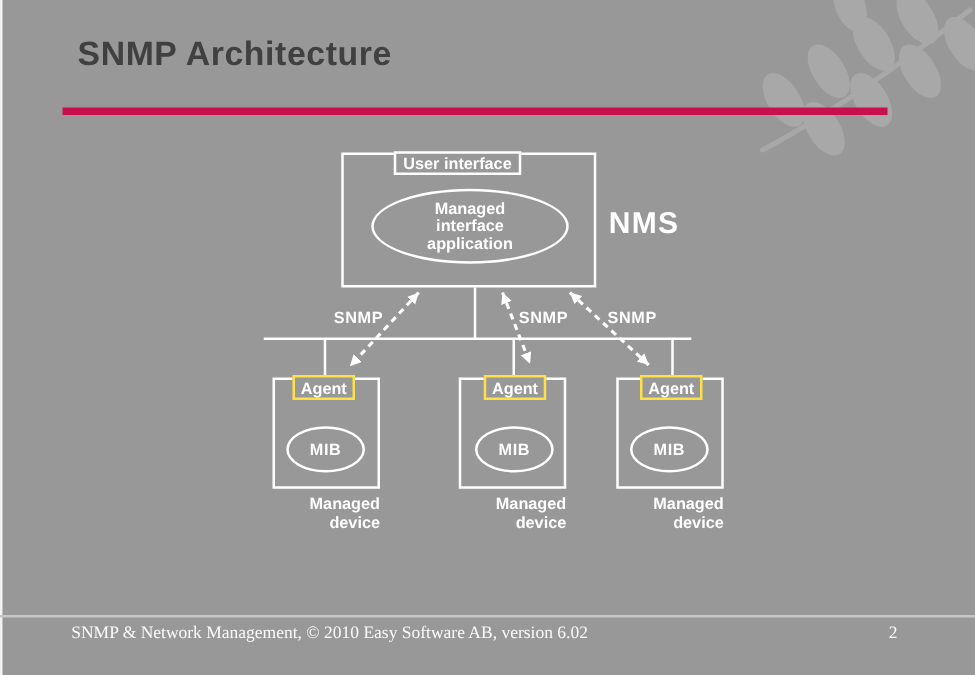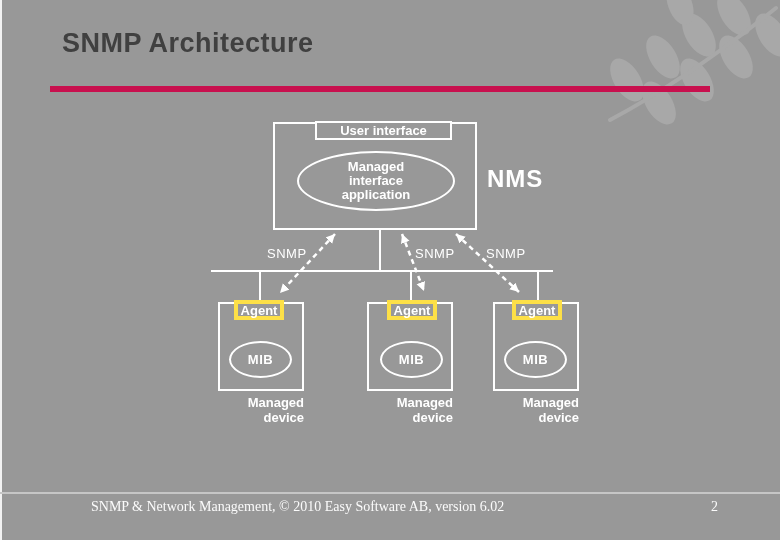--- a/index.html
+++ b/index.html
@@ -10,63 +10,63 @@
   }
   .left-edge { position:absolute; left:0; top:0; width:2px; height:540px; background:#f2f2f2; }
   .leaves { position:absolute; top:0; right:0; }
 
   .title { position:absolute; left:62px; top:28px; margin:0; font-size:27px; font-weight:bold; color:#404040; letter-spacing:0.5px; }
   .accent-line { position:absolute; left:50px; top:86px; width:660px; height:6px; background:#C8104E; }
 
   
   .box { position:absolute; box-sizing:border-box; border:2px solid #fff; }
   .nms-box { left:273px; top:122px; width:204px; height:108px; }
-  .ui-box { left:315px; top:121px; width:137px; height:19px; background:#989898;
+  .ui-box { left:315px; top:121px; width:102px; height:19px; background:#989898;
             display:flex; align-items:center; justify-content:center;
             font-size:13px; font-weight:bold; }
   .app-ellipse { position:absolute; left:297px; top:151px; width:158px; height:60px;
                  box-sizing:border-box; border:2px solid #fff; border-radius:50%;
                  display:flex; flex-direction:column; align-items:center; justify-content:center;
                  font-size:13px; font-weight:bold; line-height:14px; text-align:center; }
   .nms-label { position:absolute; left:487px; top:165px; font-size:24px; font-weight:bold; letter-spacing:1px; }
 
   .conn { position:absolute; background:#fff; }
   .c-stem  { left:379px; top:230px; width:2px; height:41px; }
   .c-bus   { left:211px; top:270px; width:342px; height:2px; }
   .c-drop1 { left:259px; top:271px; width:2px; height:31px; }
   .c-drop2 { left:410px; top:271px; width:2px; height:31px; }
   .c-drop3 { left:537px; top:271px; width:2px; height:31px; }
 
   .arrows { position:absolute; left:0; top:0; pointer-events:none; }
   .dash { stroke:#fff; stroke-width:2.5; stroke-dasharray:5 4; }
 
-  .snmp { position:absolute; top:246px; font-size:13px; font-weight:normal; letter-spacing:0.5px; }
+  .snmp { position:absolute; top:246px; font-size:13px; font-weight:bold; letter-spacing:0.5px; }
   .s1 { left:267px; } .s2 { left:415px; } .s3 { left:486px; }
 
   .device-box { top:302px; width:86px; height:89px; }
   .d1 { left:218px; } .d2 { left:367px; } .d3 { left:493px; }
 
   .agent-box { position:absolute; top:300px; width:50px; height:20px; box-sizing:border-box;
-               border:4px solid #fde047; background:#989898;
+               border:2px solid #fde047; background:#989898;
                display:flex; align-items:center; justify-content:center;
                font-size:13px; font-weight:bold; }
   .a1 { left:234px; } .a2 { left:387px; } .a3 { left:512px; }
 
   .mib-ellipse { position:absolute; top:341px; width:63px; height:37px; box-sizing:border-box;
                  border:2px solid #fff; border-radius:50%;
                  display:flex; align-items:center; justify-content:center;
                  font-size:13px; font-weight:bold; letter-spacing:0.5px; }
   .m1 { left:229px; } .m2 { left:380px; } .m3 { left:504px; }
 
   .managed { position:absolute; top:396px; width:86px; text-align:right;
              font-size:13px; font-weight:bold; line-height:14.5px; }
 
   .footer-line { position:absolute; left:0; top:492px; width:780px; height:2px; background:#c6c6c6; }
   .footer-text { position:absolute; left:57px; top:499px; font-family:"Liberation Serif", serif;
-                 font-size:14px; color:#fbfbfb;margin-left:34px; }
+                 font-size:14px; color:#fbfbfb; }
   .page-number { position:absolute; left:711px; top:499px; font-family:"Liberation Serif", serif;
                  font-size:14px; color:#fbfbfb; }
   .block-line { display:block; }
 </style>
 </head>
 <body>
 
 <div class="slide">
 
   <div class="left-edge"></div>

